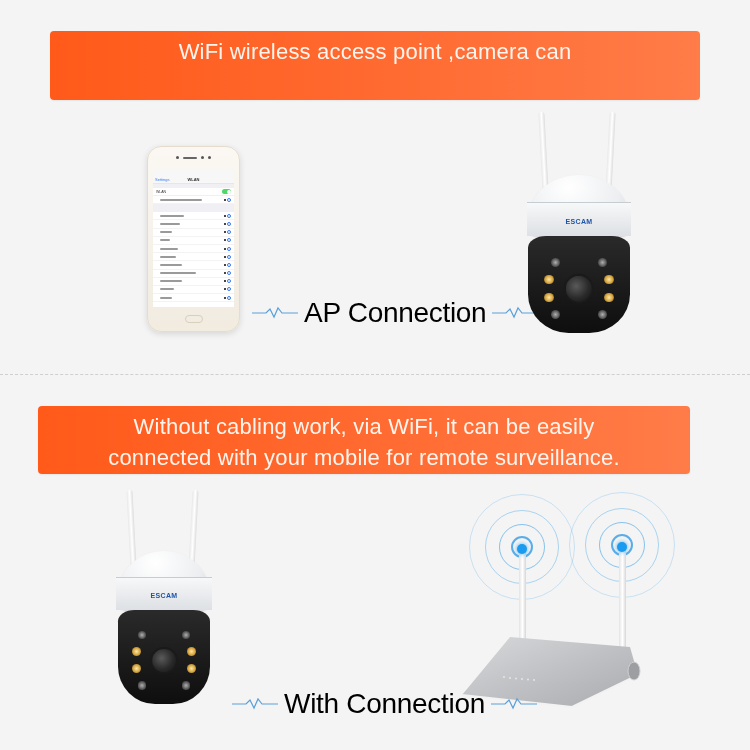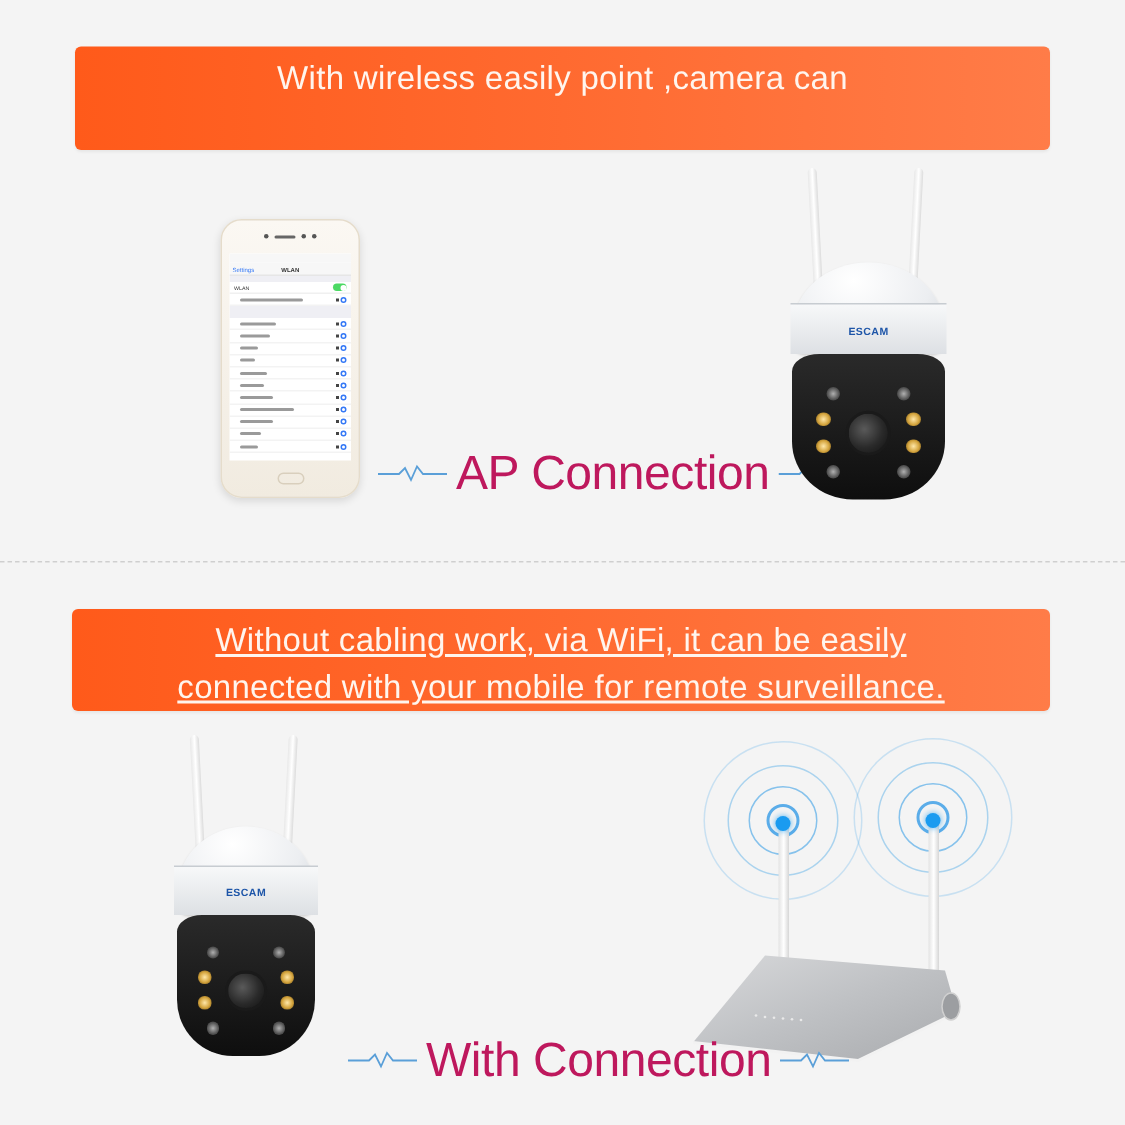--- a/index.html
+++ b/index.html
@@ -17,36 +17,36 @@
       background: linear-gradient(90deg, #ff5a1a 0%, #ff6a30 50%, #ff7c48 100%);
       color: #fff5ee;
       text-align: center;
       font-size: 22px;
       line-height: 31px;
       letter-spacing: 0.2px;
       padding-top: 5px;
       box-shadow: 0 1px 2px rgba(0,0,0,0.06);
     }
     .banner-top { top: 31px; height: 69px; }
-    .banner-bottom { top: 406px; height: 68px; left: 48px; width: 652px; text-decoration: underline; }
+    .banner-bottom { top: 406px; height: 68px; left: 38px; width: 652px; }
     .banner span { display: block; white-space: pre; }
 
     .divider {
       position: absolute;
       left: 0; top: 374px;
       width: 750px; height: 1px;
       border-top: 1px dashed #cfcfcf;
     }
 
     .caption {
       position: absolute;
       display: flex;
       align-items: center;
-      color: #be185d;
-      font-size: 32px;
+      color: #000000;
+      font-size: 28px;
       letter-spacing: -0.3px;
     }
     .caption-ap { left: 248px; top: 297px; }
     .caption-wifi { left: 228px; top: 688px; }
     .caption .wave { width: 46px; height: 16px; margin: 0 4px; }
     .caption-text { padding: 0 2px; }
 
     
     .phone {
       position: absolute;
@@ -156,21 +156,21 @@
     .router-antenna {
       position: absolute; width: 7px; border-radius: 3px;
       background: linear-gradient(90deg,#e3e3e3,#ffffff,#d6d6d6);
     }
     .router-base { position: absolute; left: 0; top: 150px; width: 180px; height: 75px; }
   </style>
 </head>
 <body>
 
 <div class="banner banner-top">
-  <span>With wireless easily point ,camera can</span>
+  <span>WiFi wireless access point ,camera can</span>
 </div>
 
 <div class="phone">
   <div class="phone-top">
     <div class="dot"></div>
       <div class="speaker"></div>
       <div class="dot"></div>
       <div class="dot"></div>
   </div>
   <div class="phone-screen">

